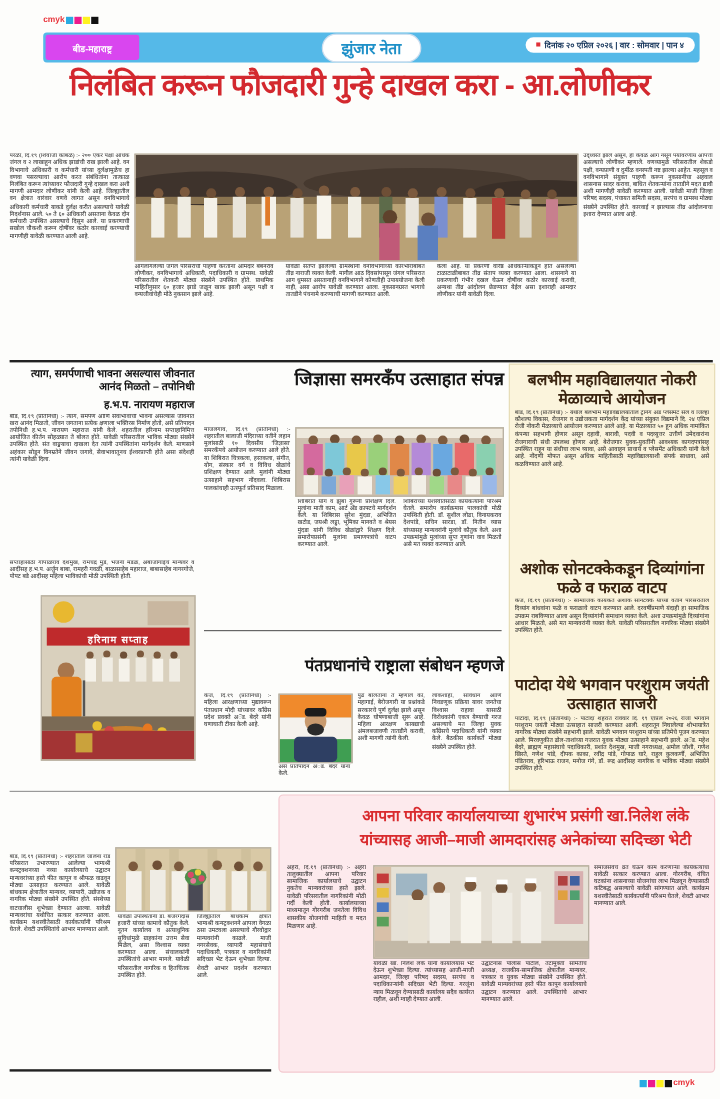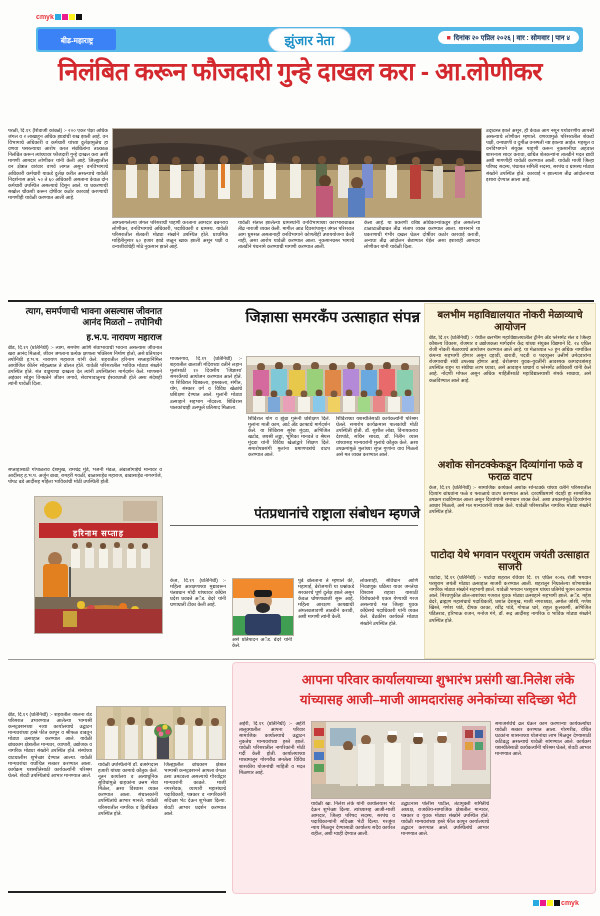--- a/index.html
+++ b/index.html
@@ -4,38 +4,38 @@
 <style>
   html,body{margin:0;padding:0;}
   body{width:600px;height:916px;background:#ffffff;font-family:"Liberation Sans","DejaVu Sans",sans-serif;}
   #page{position:relative;width:600px;height:916px;background:#fdfdfb;overflow:hidden;}
   .micro{font-size:4.9px;line-height:1.24;text-align:justify;color:#222;overflow:hidden;position:absolute;}
   .abs{position:absolute;}
   
   .cmyk{display:flex;align-items:center;gap:1px;font-size:7px;font-weight:bold;color:#e8333a;}
   .sq{width:6px;height:6px;display:inline-block;}
   .bar{position:absolute;left:36px;top:27px;width:547px;height:25px;background:#55b9e8;border-radius:3px;}
-  .regionbox{position:absolute;left:2px;top:2px;width:78px;height:21px;background:#3b82f6;border-radius:2px;
+  .regionbox{position:absolute;left:2px;top:2px;width:78px;height:21px;background:#d946ef;border-radius:2px;
              color:#fff;font-weight:bold;font-size:7.5px;display:flex;align-items:center;justify-content:center;}
   .masthead{position:absolute;left:50%;top:1px;transform:translateX(-50%);background:#fff;border:1px solid #cde;
             border-radius:12px;padding:2px 16px;color:#1e90c8;font-weight:bold;font-size:13px;white-space:nowrap;}
   .datepill{position:absolute;right:4px;top:4px;background:#fff;border-radius:9px;padding:2px 9px;
             color:#16365c;font-weight:bold;font-size:6.8px;white-space:nowrap;display:flex;align-items:center;gap:3px;}
   .datepill .bullet{color:#e03038;font-size:7px;}
   
   .lead-head{position:absolute;left:0;top:55px;width:600px;text-align:center;color:#d3282e;font-weight:800;
              font-size:25px;line-height:1.32;letter-spacing:-0.5px;}
   .h-black{font-weight:800;color:#141414;text-align:right;position:absolute;}
   .h-red{font-weight:800;color:#d92b2e;text-align:center;position:absolute;margin-left:23px;}
   .rule{position:absolute;background:#222;}
   .photo{position:absolute;overflow:hidden;border:1px solid #b9b2a4;background:#cabfa8;}
   .photo svg{display:block;width:100%;height:100%;}
   .creambox{position:absolute;left:424px;top:303px;width:172px;height:356px;background:#fbf4dc;
             border:1px solid #e7ddb8;box-sizing:border-box;padding:3px 4px;}
-  .creambox .chead{font-size:10px;font-weight:800;color:#3a2410;text-align:center;margin:2px 0 2px 0;line-height:1.2;}
+  .creambox .chead{font-size:13px;font-weight:800;color:#3a2410;text-align:center;margin:2px 0 2px 0;line-height:1.2;}
   .creambox .cbody{font-size:4.9px;line-height:1.24;text-align:justify;color:#222;overflow:hidden;}
   .pinkbox{position:absolute;left:232px;top:662px;width:364px;height:232px;background:#fdeaed;
            border:1px solid #f3c9cf;border-radius:4px;box-sizing:border-box;}
   .bannertxt{position:absolute;left:4px;top:28px;width:119px;height:15px;color:#fff;font-weight:bold;
              font-size:8px;display:flex;align-items:center;justify-content:center;letter-spacing:1px;}
 </style>
 </head>
 <body>
 
 <div id="page">
@@ -212,21 +212,21 @@
       </g>
     </svg>
   </div>
 
   <div class="micro" style="left:170px;top:356px;width:72px;height:168px;">माजलगाव, दि.१९ (प्रतिनिधी) :- शहरातील बालाजी मंदिराच्या वतीने लहान मुलांसाठी १० दिवसीय 'जिज्ञासा' समरकँपचे आयोजन करण्यात आले होते. या शिबिरात चित्रकला, हस्तकला, संगीत, योग, संस्कार वर्ग व विविध खेळांचे प्रशिक्षण देण्यात आले. मुलांनी मोठ्या उत्साहाने सहभाग नोंदवला. शिबिरास पालकांचाही उत्स्फूर्त प्रतिसाद मिळाला.</div>
   <div class="micro" style="left:248px;top:416px;width:82px;height:108px;">शिबिरात योग व झुंबा गुरूंनी प्रशिक्षण दिले. मुलांना माती काम, आर्ट अँड क्राफ्टचे मार्गदर्शन केले. या शिबिरास सुरेश मुंदडा, अभिजित खटोड, जयश्री लड्डा, भूमिका मानवते व श्रेयस मुंदडा यांनी विविध खेळांद्वारे शिक्षण दिले. समारोपप्रसंगी मुलांना प्रमाणपत्रांचे वाटप करण्यात आले.</div>
   <div class="micro" style="left:336px;top:416px;width:82px;height:108px;">शिबिराच्या यशस्वीतेसाठी कार्यकर्त्यांनी परिश्रम घेतले. समारोप कार्यक्रमास पालकांची मोठी उपस्थिती होती. डॉ. सुशील लोढा, विनायकराव देशपांडे, सचिन सारडा, डॉ. नितीन व्यास यांच्यासह मान्यवरांनी मुलांचे कौतुक केले. अशा उपक्रमांमुळे मुलांच्या सुप्त गुणांना वाव मिळतो असे मत व्यक्त करण्यात आले.</div>
 
   <div class="rule" style="left:170px;top:525px;width:248px;height:1px;background:#666;"></div>
 
-  <div class="h-black" style="left:170px;top:504px;width:250px;font-size:13.5px;line-height:1.5;">
+  <div class="h-black" style="left:170px;top:545px;width:250px;font-size:13.5px;line-height:1.5;">
     <div>पंतप्रधानांचे राष्ट्राला संबोधन म्हणजे</div>
   </div>
   <div class="micro" style="left:170px;top:578px;width:56px;height:80px;">केज, दि.१९ (प्रतिनिधी) :- महिला आरक्षणाच्या मुद्यावरून पंतप्रधान मोदी यांच्यावर काँग्रेस प्रदेश प्रवक्ते अॅड. बेदरे यांनी घणाघाती टीका केली आहे.</div>
 
   <div class="photo" style="left:232px;top:578px;width:60px;height:56px;">
     <svg viewBox="0 0 60 56" preserveAspectRatio="none">
       <rect width="60" height="19" fill="#f08a2c"></rect>
       <rect y="19" width="60" height="18" fill="#f5f2ec"></rect>
       <rect y="37" width="60" height="19" fill="#3f9e52"></rect>
       <circle cx="30" cy="22" r="9" fill="#c89a6e"></circle>

